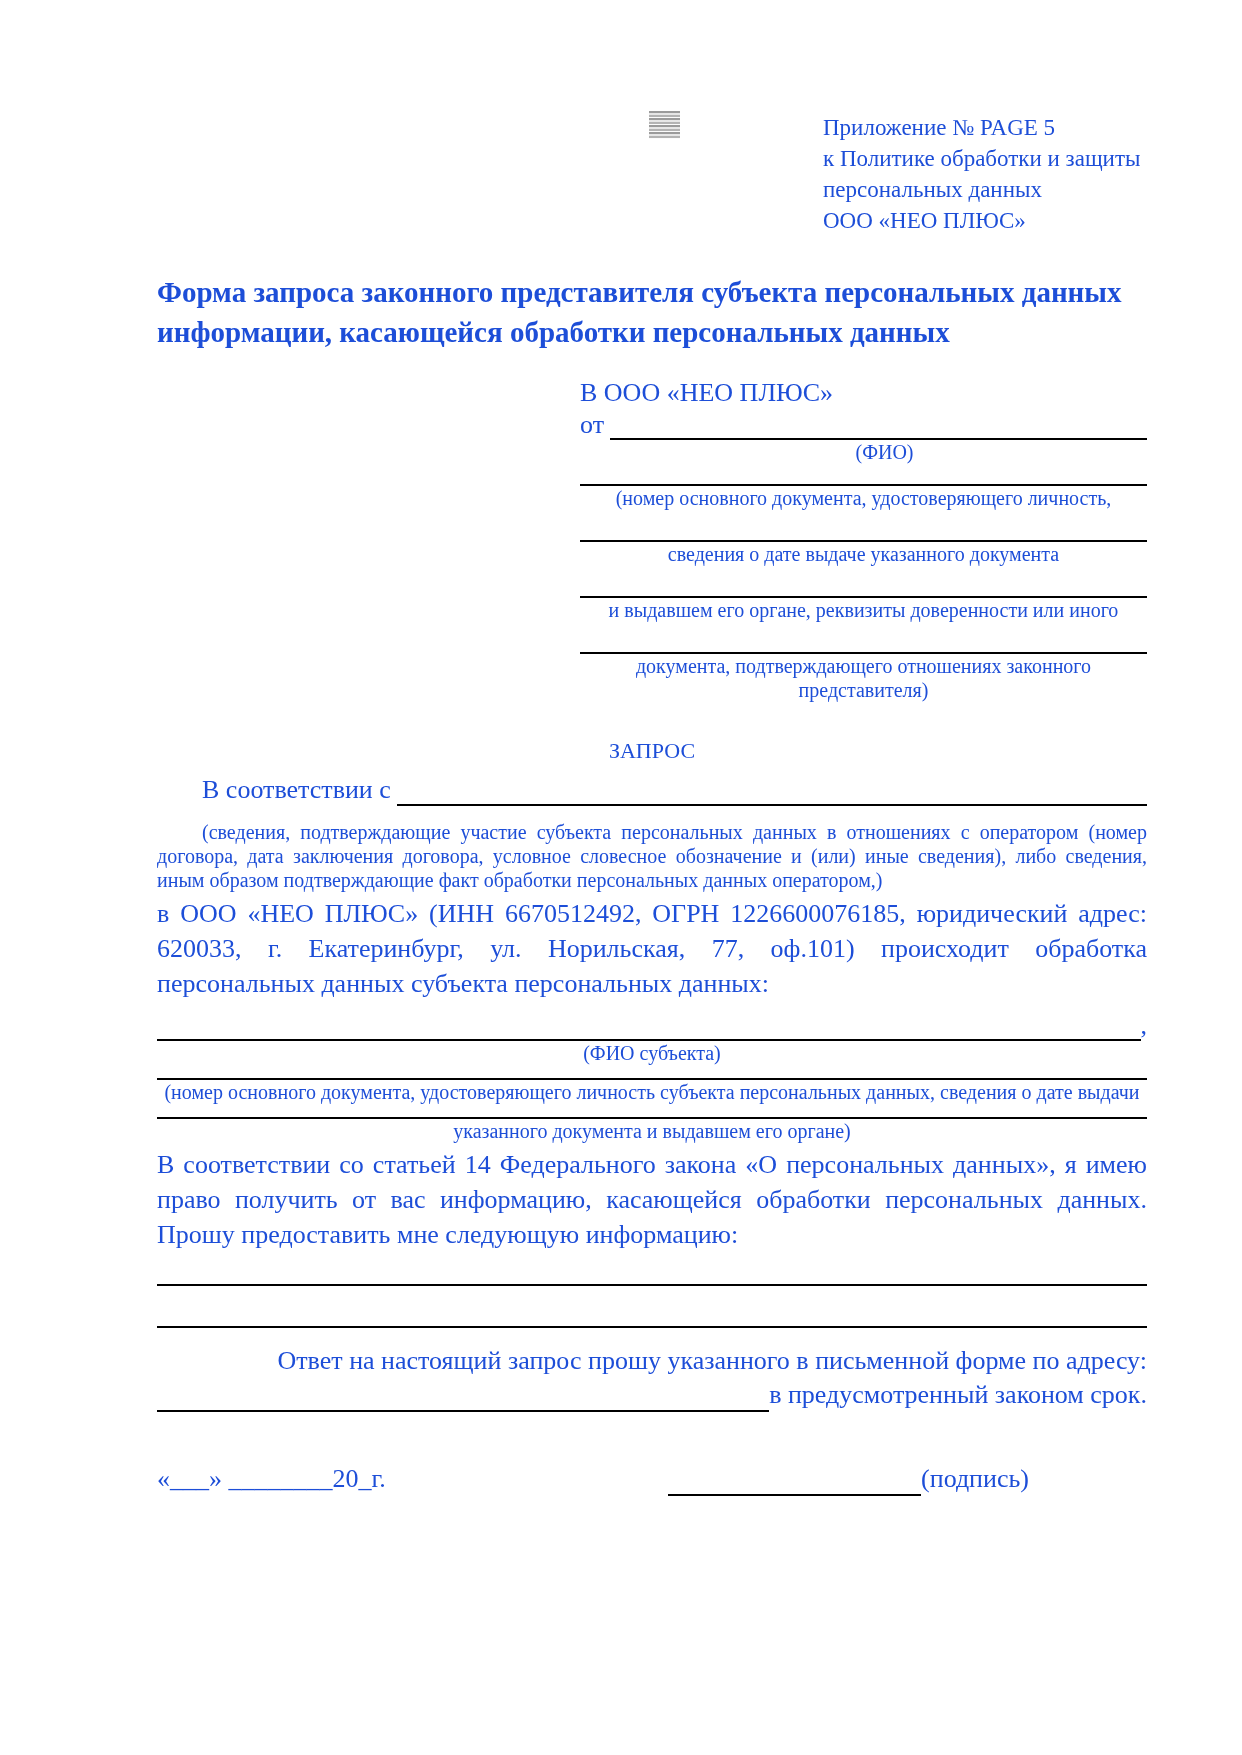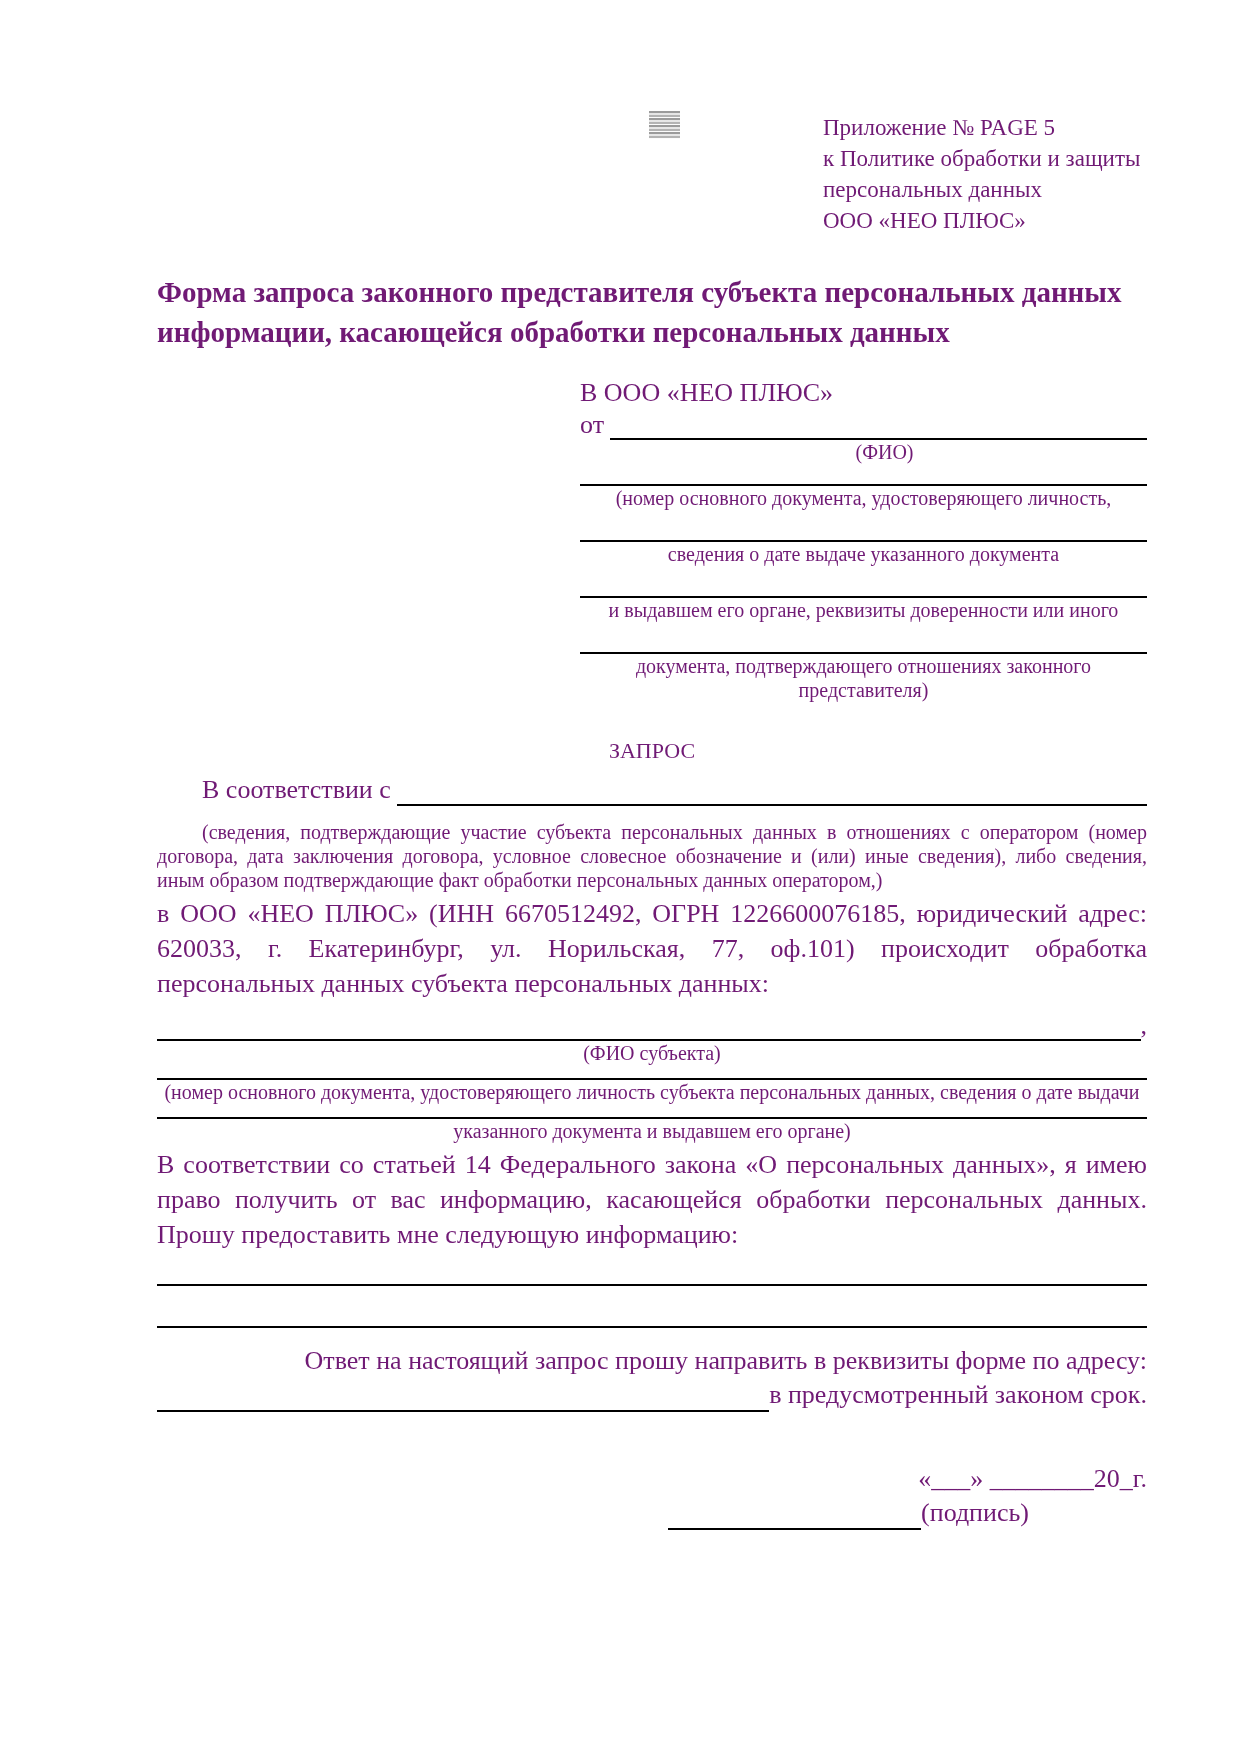--- a/index.html
+++ b/index.html
@@ -1,21 +1,21 @@
 <!DOCTYPE html>
 <html lang="ru"><head>
 <meta charset="utf-8">
 <style>
   html, body { margin:0; padding:0; background:#ffffff; }
   .page {
     position: relative;
     width: 1242px;
     height: 1755px;
     background: #ffffff;
-    color: #701a75;
+    color: #1d4ed8;
     font-family: "Liberation Serif", "DejaVu Serif", serif;
     overflow: hidden;
   }
   .doc-icon {
     position: absolute;
     left: 649px;
     top: 111px;
     width: 31px;
     height: 28px;
     background: repeating-linear-gradient(
@@ -110,21 +110,20 @@
   }
   .answer-line2 { font-size: 26px; line-height: 34px; }
   .answer-line2 .fill { margin-left: 0; }
   .answer-line2 .tail { white-space: nowrap; }
   .footer-row {
     display: flex;
     align-items: flex-end;
     margin-top: 50px;
     font-size: 26px;
     line-height: 34px;
-    flex-direction: column;
   }
   .sig-part { margin-left: auto; margin-right: 118px; display: flex; align-items: flex-end; }
   .sig-line {
     width: 253px;
     height: 26px;
     border-bottom: 2px solid #000;
   }
   .nowrap { white-space: nowrap; }
 </style>
 </head>
@@ -190,21 +189,21 @@
     <div class="small-cap">(номер основного документа, удостоверяющего личность субъекта персональных данных, сведения о дате выдачи</div>
 
     <div class="f-row2 tight"></div>
     <div class="small-cap">указанного документа и выдавшем его органе)</div>
 
     <div class="body-para law-para">В соответствии со статьей 14 Федерального закона «О персональных данных», я имею право получить от вас информацию, касающейся обработки персональных данных. Прошу предоставить мне следующую информацию:</div>
 
     <div class="blank-line-a"></div>
     <div class="blank-line-b"></div>
 
-    <div class="answer-line1">Ответ на настоящий запрос прошу направить в реквизиты форме по адресу:</div>
+    <div class="answer-line1">Ответ на настоящий запрос прошу указанного в письменной форме по адресу:</div>
     <div class="answer-line2 flex-row">
       <span class="fill"></span>
       <span class="tail">в предусмотренный законом срок.</span>
     </div>
 
     <div class="footer-row">
       <span class="nowrap">«___» ________20_г.</span>
       <span class="sig-part">
         <span class="sig-line"></span>
         <span class="nowrap">(подпись)</span>

